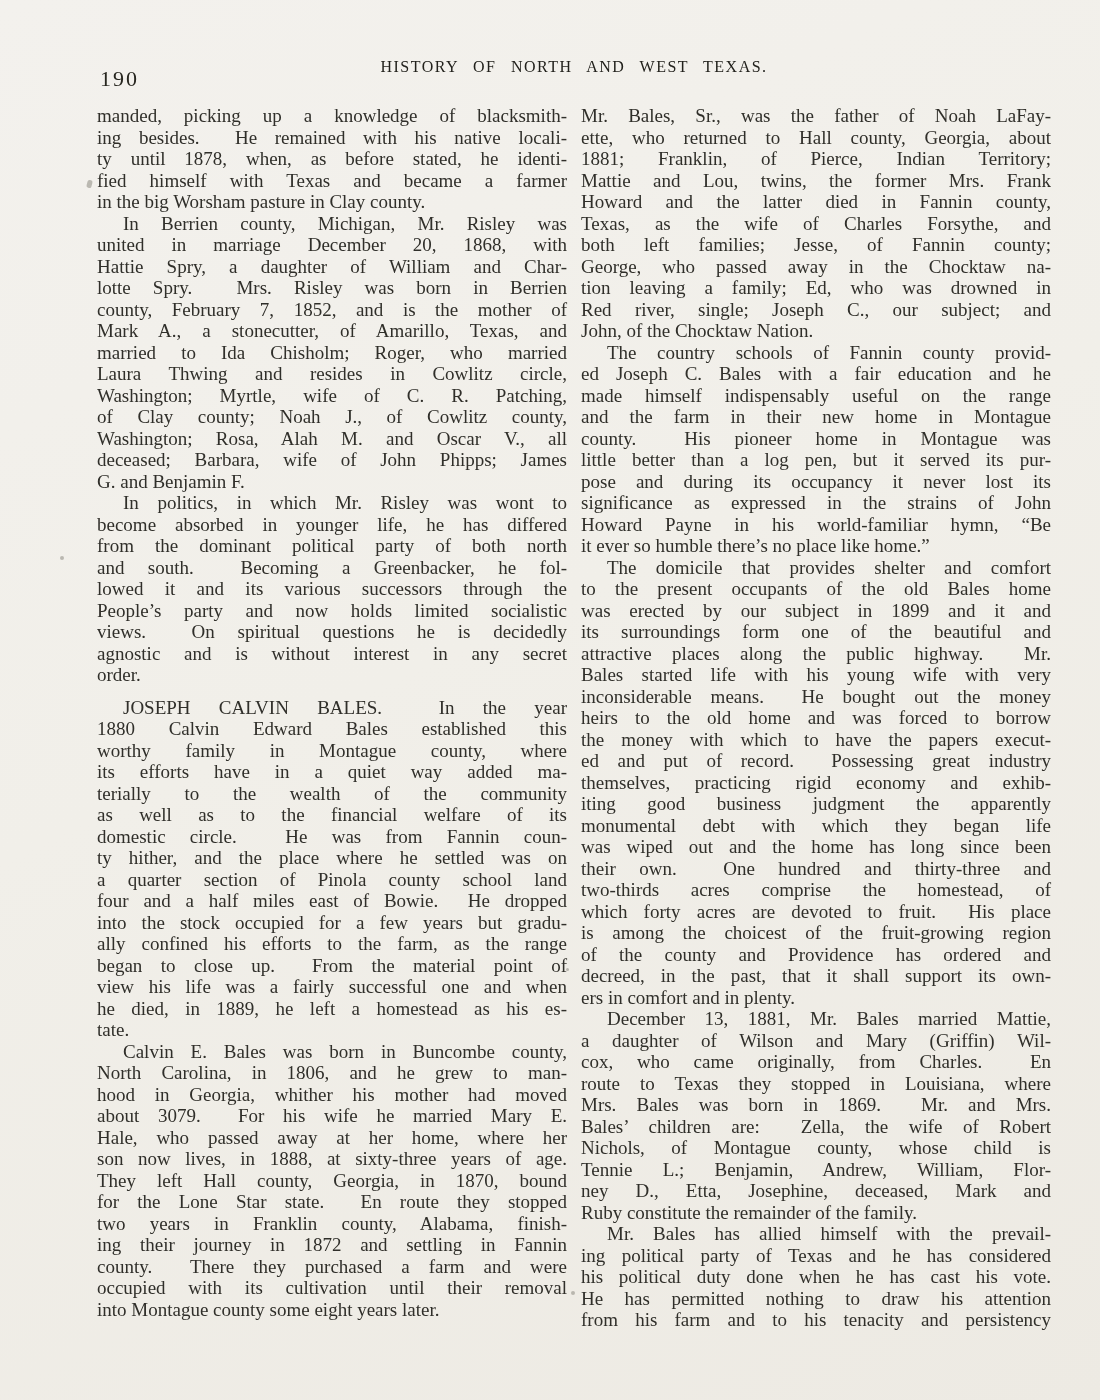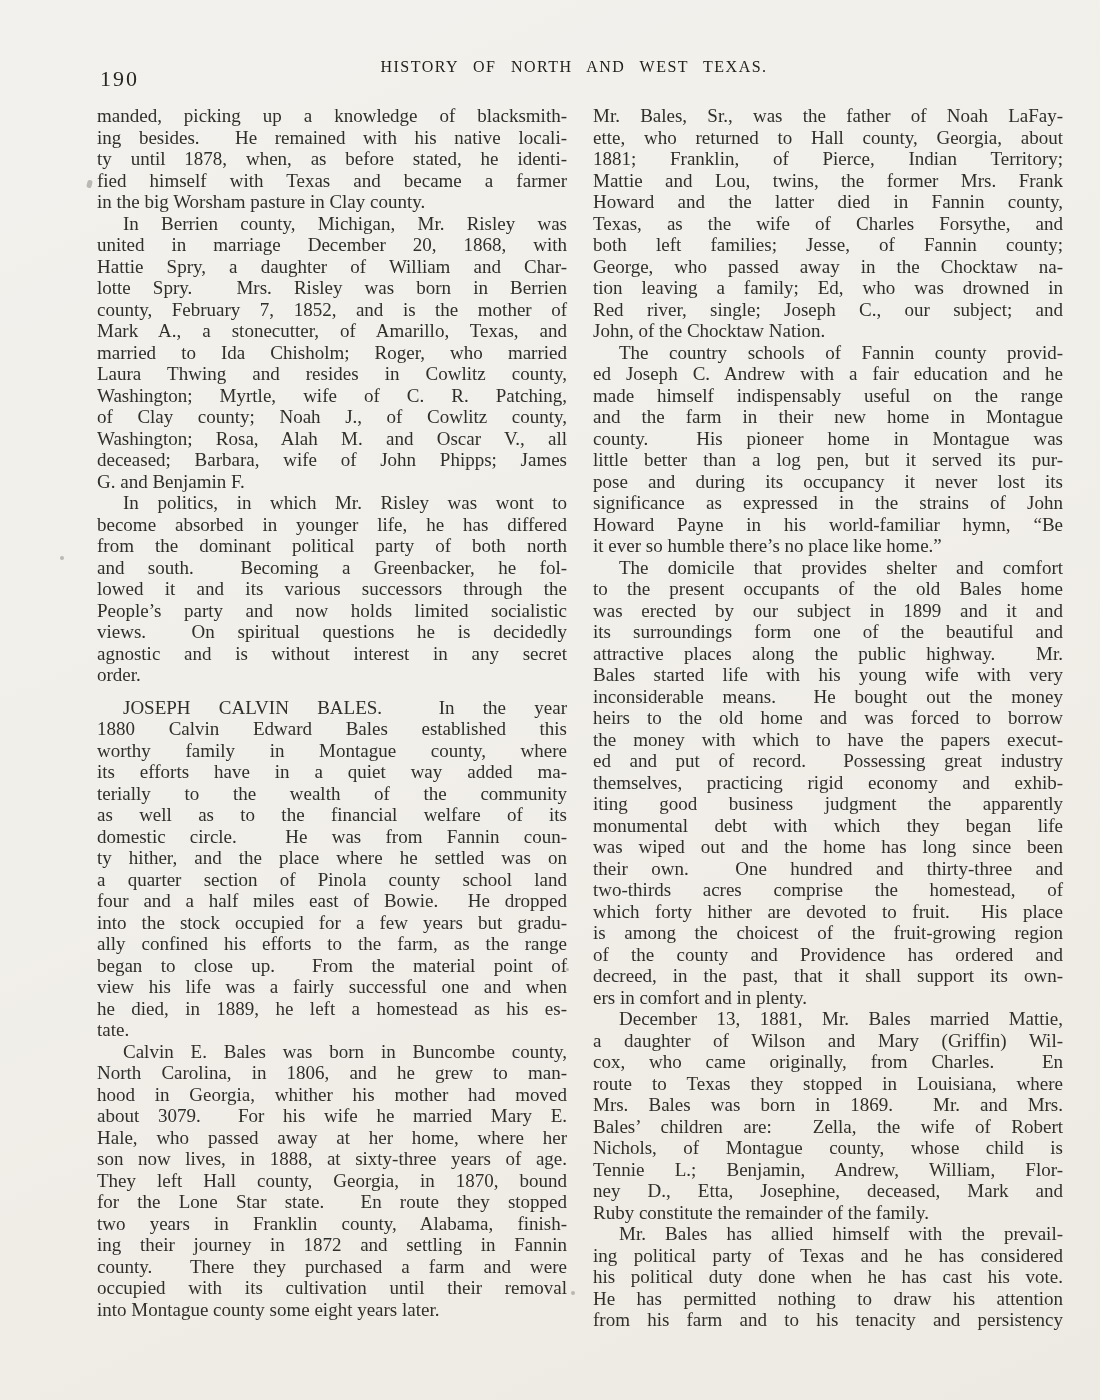--- a/index.html
+++ b/index.html
@@ -17,21 +17,21 @@
   .page-number {
     position:absolute; left:3px; top:8px;
     font-size:22px; letter-spacing:2px; color:#27261f;
   }
   .running-title {
     margin:0; text-align:center; font-weight:normal;
     font-size:16px; letter-spacing:1.5px; word-spacing:9px; color:#22211c;
   }
   .columns {
     position:absolute; top:105px; left:97px;
-    display:flex; gap:26px;
+    display:flex; gap:14px;
   }
   .col { width:470px; font-size:19px; line-height:21.5px; color:#302f2a; }
   .par { margin:0; }
   .par.gap { margin-top:11px; }
   .line {
     white-space:pre-wrap;
     text-align:justify; text-align-last:justify;
   }
   .line.pl { text-align:justify; text-align-last:left; }
   .par.indent .line:first-child { text-indent:26px; }
@@ -63,21 +63,21 @@
           <div class="line pl">in the big Worsham pasture in Clay county.</div>
         </div>
         <div class="par indent">
           <div class="line">In Berrien county, Michigan, Mr. Risley was</div>
           <div class="line">united in marriage December 20, 1868, with</div>
           <div class="line">Hattie Spry, a daughter of William and Char-</div>
           <div class="line">lotte Spry.  Mrs. Risley was born in Berrien</div>
           <div class="line">county, February 7, 1852, and is the mother of</div>
           <div class="line">Mark A., a stonecutter, of Amarillo, Texas, and</div>
           <div class="line">married to Ida Chisholm; Roger, who married</div>
-          <div class="line">Laura Thwing and resides in Cowlitz county,</div>
+          <div class="line">Laura Thwing and resides in Cowlitz circle,</div>
           <div class="line">Washington; Myrtle, wife of C. R. Patching,</div>
           <div class="line">of Clay county; Noah J., of Cowlitz county,</div>
           <div class="line">Washington; Rosa, Alah M. and Oscar V., all</div>
           <div class="line">deceased; Barbara, wife of John Phipps; James</div>
           <div class="line pl">G. and Benjamin F.</div>
         </div>
         <div class="par indent">
           <div class="line">In politics, in which Mr. Risley was wont to</div>
           <div class="line">become absorbed in younger life, he has differed</div>
           <div class="line">from the dominant political party of both north</div>
@@ -131,21 +131,21 @@
           <div class="line">Howard and the latter died in Fannin county,</div>
           <div class="line">Texas, as the wife of Charles Forsythe, and</div>
           <div class="line">both left families; Jesse, of Fannin county;</div>
           <div class="line">George, who passed away in the Chocktaw na-</div>
           <div class="line">tion leaving a family; Ed, who was drowned in</div>
           <div class="line">Red river, single; Joseph C., our subject; and</div>
           <div class="line pl">John, of the Chocktaw Nation.</div>
         </div>
         <div class="par indent">
           <div class="line">The country schools of Fannin county provid-</div>
-          <div class="line">ed Joseph C. Andrew with a fair education and he</div>
+          <div class="line">ed Joseph C. Bales with a fair education and he</div>
           <div class="line">made himself indispensably useful on the range</div>
           <div class="line">and the farm in their new home in Montague</div>
           <div class="line">county.  His pioneer home in Montague was</div>
           <div class="line">little better than a log pen, but it served its pur-</div>
           <div class="line">pose and during its occupancy it never lost its</div>
           <div class="line">significance as expressed in the strains of John</div>
           <div class="line">Howard Payne in his world-familiar hymn, “Be</div>
           <div class="line pl">it ever so humble there’s no place like home.”</div>
         </div>
         <div class="par indent">
@@ -158,21 +158,21 @@
           <div class="line">inconsiderable means.  He bought out the money</div>
           <div class="line">heirs to the old home and was forced to borrow</div>
           <div class="line">the money with which to have the papers execut-</div>
           <div class="line">ed and put of record.  Possessing great industry</div>
           <div class="line">themselves, practicing rigid economy and exhib-</div>
           <div class="line">iting good business judgment the apparently</div>
           <div class="line">monumental debt with which they began life</div>
           <div class="line">was wiped out and the home has long since been</div>
           <div class="line">their own.  One hundred and thirty-three and</div>
           <div class="line">two-thirds acres comprise the homestead, of</div>
-          <div class="line">which forty hither are devoted to fruit.  His place</div>
+          <div class="line">which forty acres are devoted to fruit.  His place</div>
           <div class="line">is among the choicest of the fruit-growing region</div>
           <div class="line">of the county and Providence has ordered and</div>
           <div class="line">decreed, in the past, that it shall support its own-</div>
           <div class="line pl">ers in comfort and in plenty.</div>
         </div>
         <div class="par indent">
           <div class="line">December 13, 1881, Mr. Bales married Mattie,</div>
           <div class="line">a daughter of Wilson and Mary (Griffin) Wil-</div>
           <div class="line">cox, who came originally, from Charles.  En</div>
           <div class="line">route to Texas they stopped in Louisiana, where</div>

